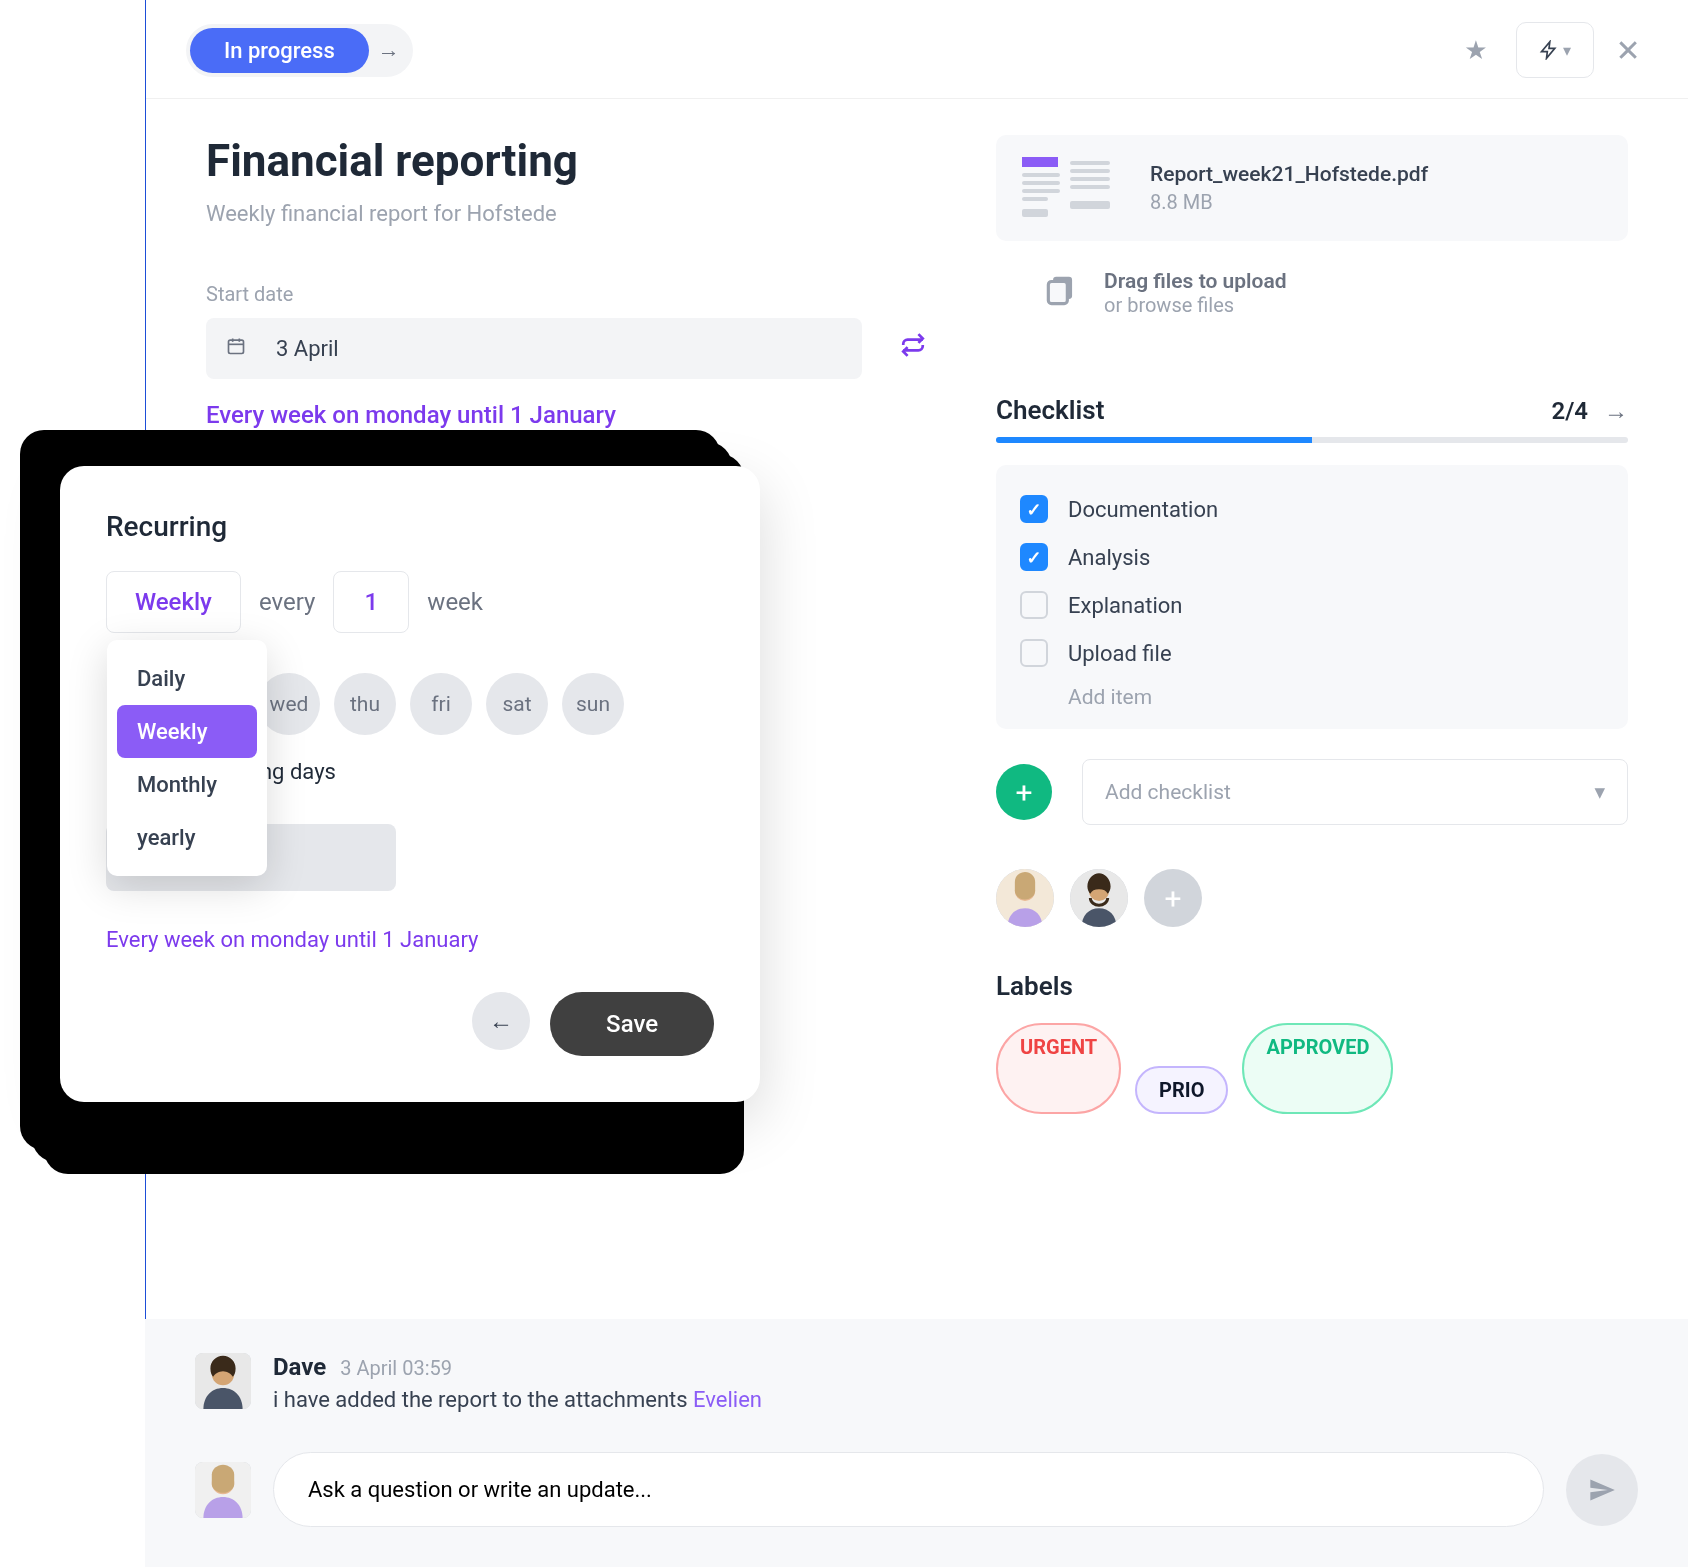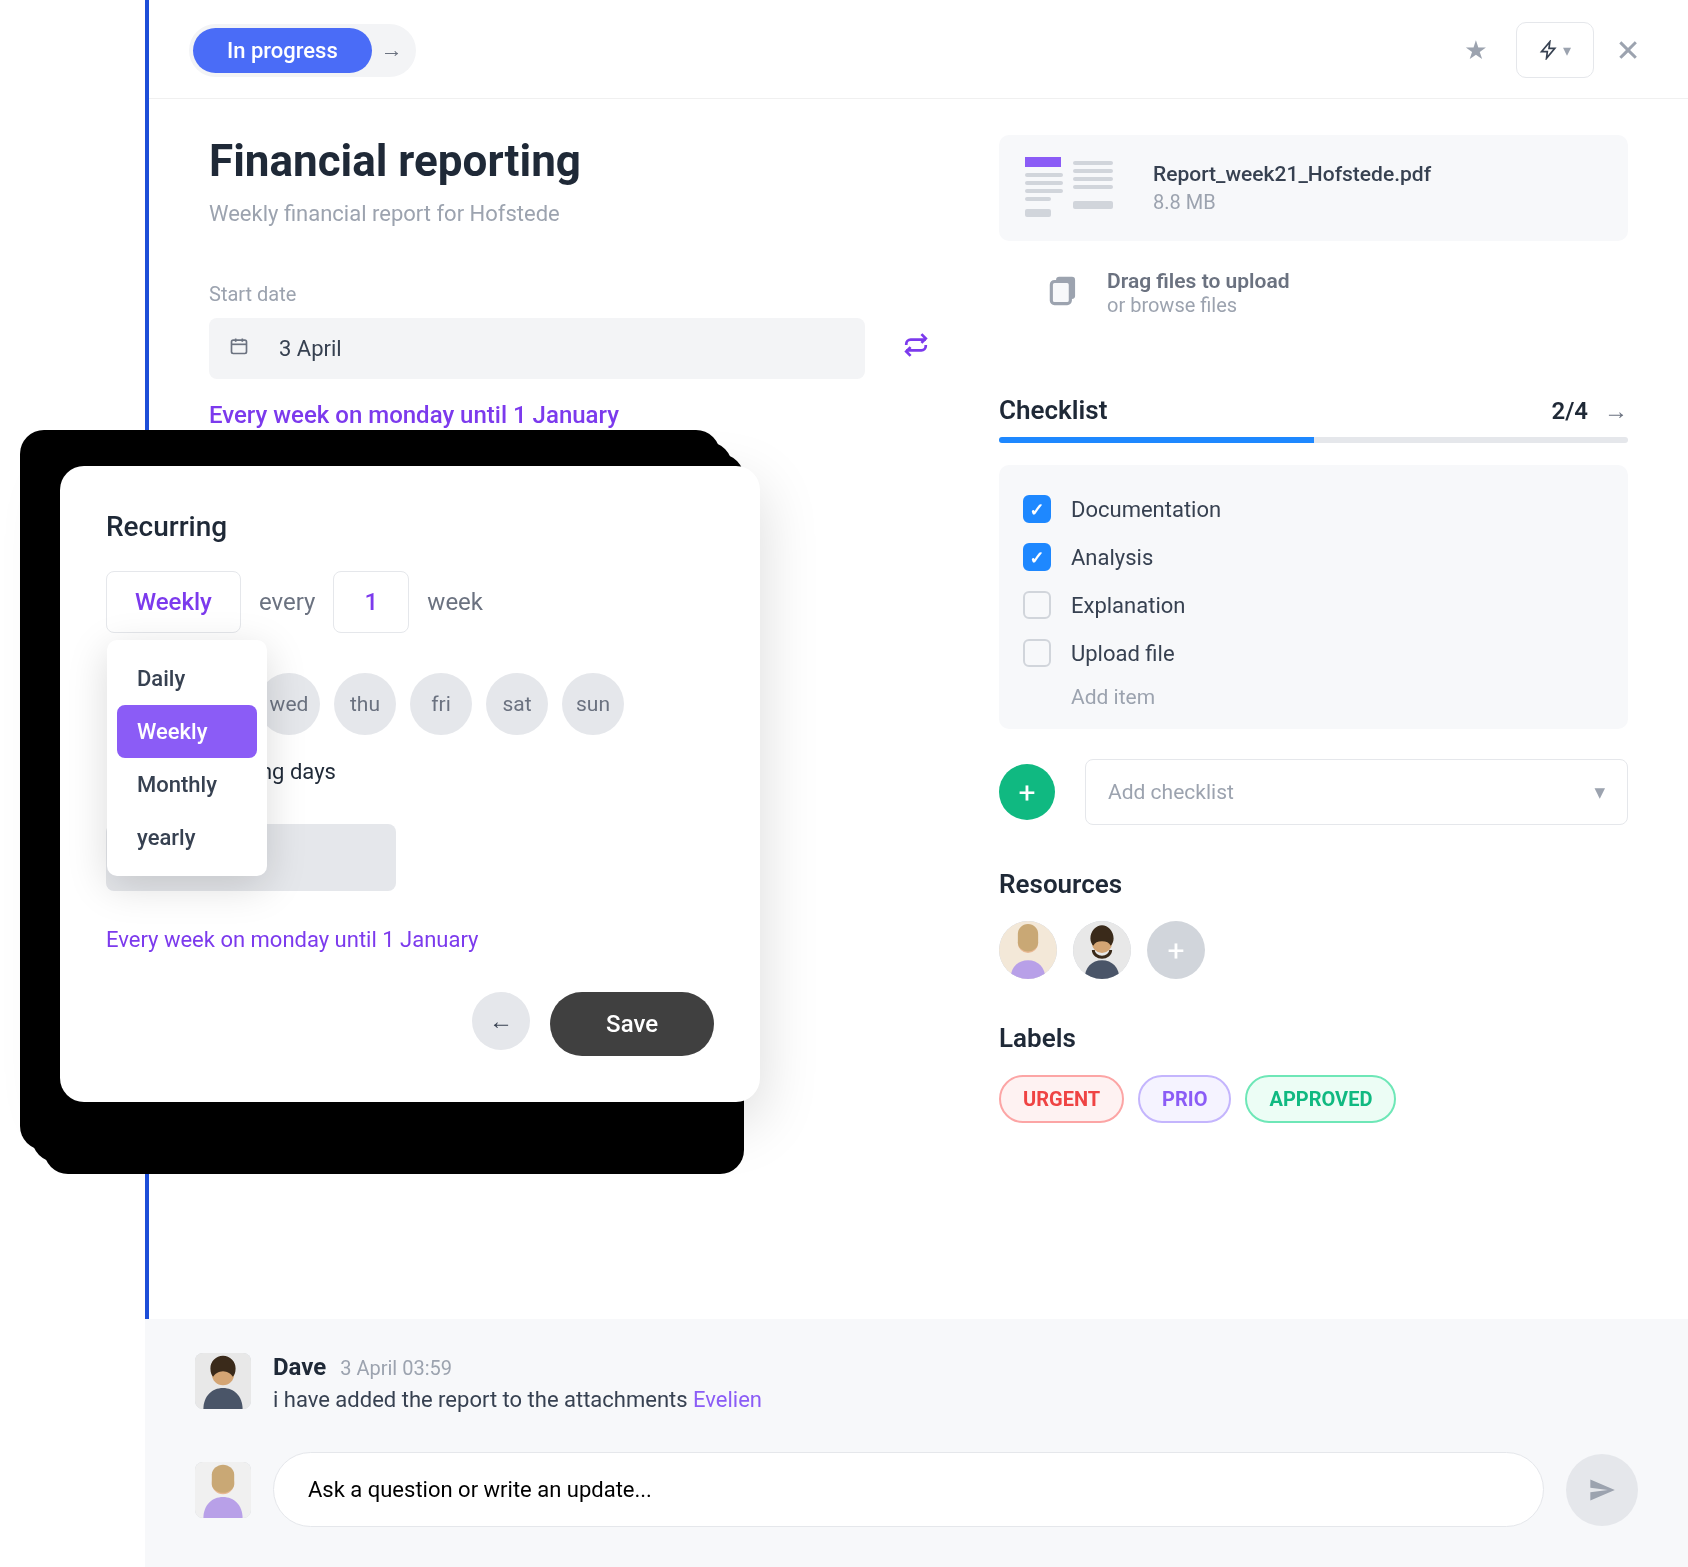--- a/index.html
+++ b/index.html
@@ -1,18 +1,18 @@
 <!DOCTYPE html>
 <html><head>
 <meta charset="utf-8">
 <style>
 * { box-sizing: border-box; margin: 0; padding: 0; }
 body { font-family: -apple-system, BlinkMacSystemFont, "Segoe UI", Roboto, sans-serif; background: #fff; color: #1a1a2e; width: 1688px; height: 1567px; position: relative; overflow: hidden; }
 
-.page { position: absolute; left: 145px; top: 0; right: 0; bottom: 0; background: #fff; border-left: 4px solid #1d4ed8; }
+.page { position: absolute; left: 145px; top: 0; right: 0; bottom: 0; background: #fff; border-left: 1px solid #1d4ed8; }
 
 
 .hdr { display: flex; align-items: center; padding: 22px 40px 20px 40px; border-bottom: 1px solid #f0f0f0; }
 .status-wrap { display: flex; align-items: center; background: #f3f4f6; border-radius: 999px; padding: 4px; }
 .status-pill { background: #4a6cf7; color: #fff; border-radius: 999px; padding: 10px 34px; font-size: 22px; font-weight: 500; }
 .status-next { width: 40px; text-align: center; color: #6b7280; font-size: 22px; }
 .hdr-sp { flex: 1; }
 .hdr-ico { width: 40px; height: 40px; display: flex; align-items: center; justify-content: center; color: #9ca3af; font-size: 26px; margin-left: 14px; }
 .hdr-box { width: 78px; height: 56px; border: 1px solid #e5e7eb; border-radius: 10px; display: flex; align-items: center; justify-content: center; margin-left: 20px; gap: 4px; color: #374151; }
 
@@ -69,21 +69,21 @@
 
 .resources-sec { margin-top: 44px; }
 .avatar-row { display: flex; gap: 16px; }
 .avatar { width: 58px; height: 58px; border-radius: 50%; background: #d1d5db; overflow: hidden; display: flex; align-items: center; justify-content: center; }
 .avatar svg { width: 58px; height: 58px; }
 
 .labels-sec { margin-top: 44px; }
 .label-row { display: flex; gap: 14px; }
 .label-pill { border-radius: 999px; padding: 10px 22px; font-size: 20px; font-weight: 700; border: 2px solid; }
 .l-urgent { color: #ef4444; border-color: #fca5a5; background: #fef2f2; }
-.l-prio { color: #8b5cf6; border-color: #c4b5fd; background: #f5f3ff; }
+.l-prio { color: #0f172a; border-color: #c4b5fd; background: #f5f3ff; margin-top: 43px; }
 .l-approved { color: #10b981; border-color: #6ee7b7; background: #ecfdf5; }
 
 
 .comments { position: absolute; left: 145px; right: 0; bottom: 0; background: #f7f8fa; padding: 34px 50px 40px 50px; }
 .comment-row { display: flex; align-items: flex-start; gap: 22px; margin-bottom: 40px; }
 .c-avatar { width: 56px; height: 56px; border-radius: 8px; background: #d1d5db; overflow: hidden; display: flex; align-items: center; justify-content: center; }
 .c-avatar svg { width: 56px; height: 56px; }
 .c-name { font-size: 24px; font-weight: 700; color: #1f2937; display: inline; }
 .c-time { font-size: 20px; color: #9ca3af; margin-left: 10px; }
 .c-text { font-size: 22px; color: #374151; margin-top: 6px; }
@@ -240,21 +240,20 @@
         <div class="add-check-row">
           <div class="plus-btn">+</div>
           <div class="add-sel">
             <span>Add checklist</span>
             <span style="color:#9ca3af">▾</span>
           </div>
         </div>
       </div>
 
       <div class="resources-sec">
-        <div class="sec-title">Resources</div>
         <div class="avatar-row">
           <div class="avatar">
               <svg viewBox="0 0 40 40">
                 <circle cx="20" cy="20" r="20" fill="#f3e8d8"></circle>
                 <circle cx="20" cy="15" r="7" fill="#e8b892"></circle>
                 <path d="M8 40c0-8 5-13 12-13s12 5 12 13" fill="#b8a0e8"></path>
                 <path d="M13 9c0-4 3-7 7-7s7 3 7 7v6c0 3-3 6-7 6s-7-3-7-6z" fill="#c9a875"></path>
               </svg>
             </div>
           <div class="avatar">

